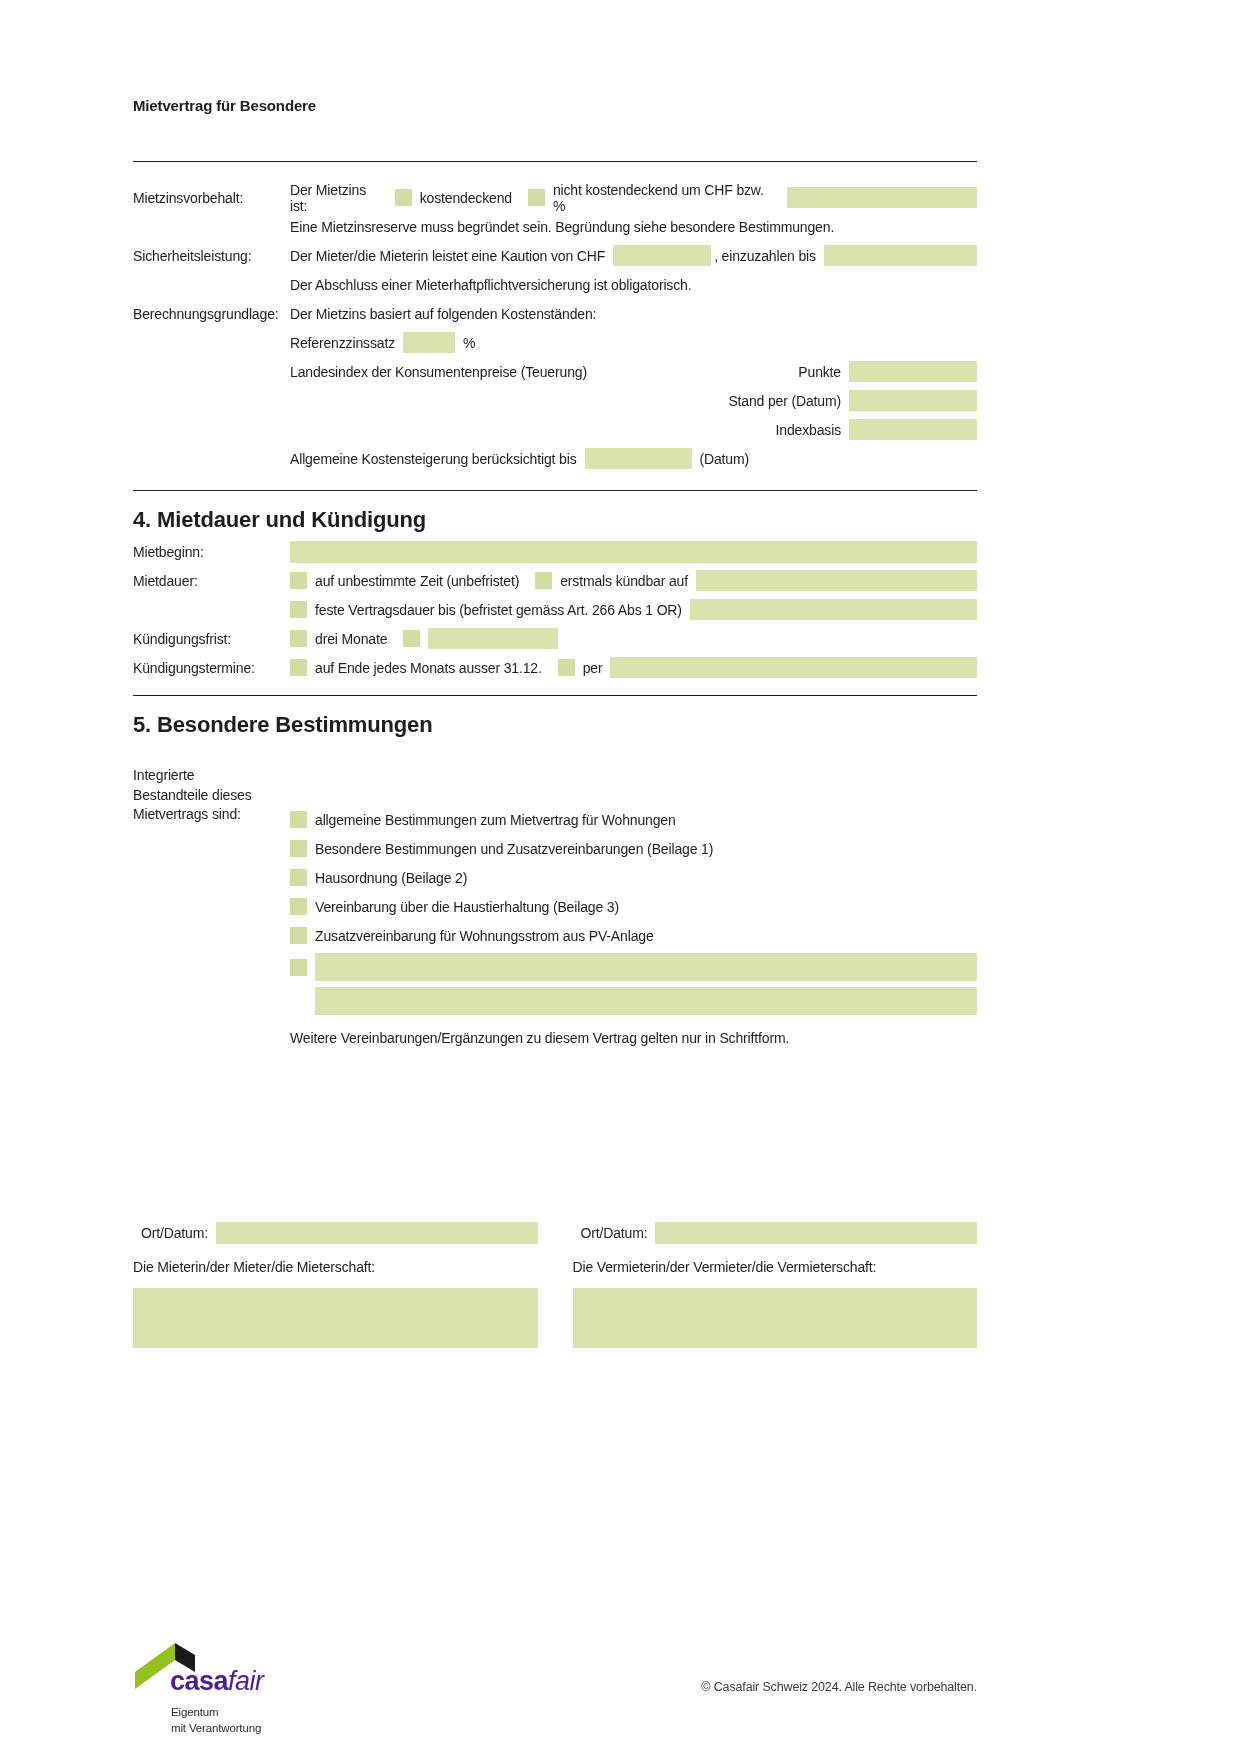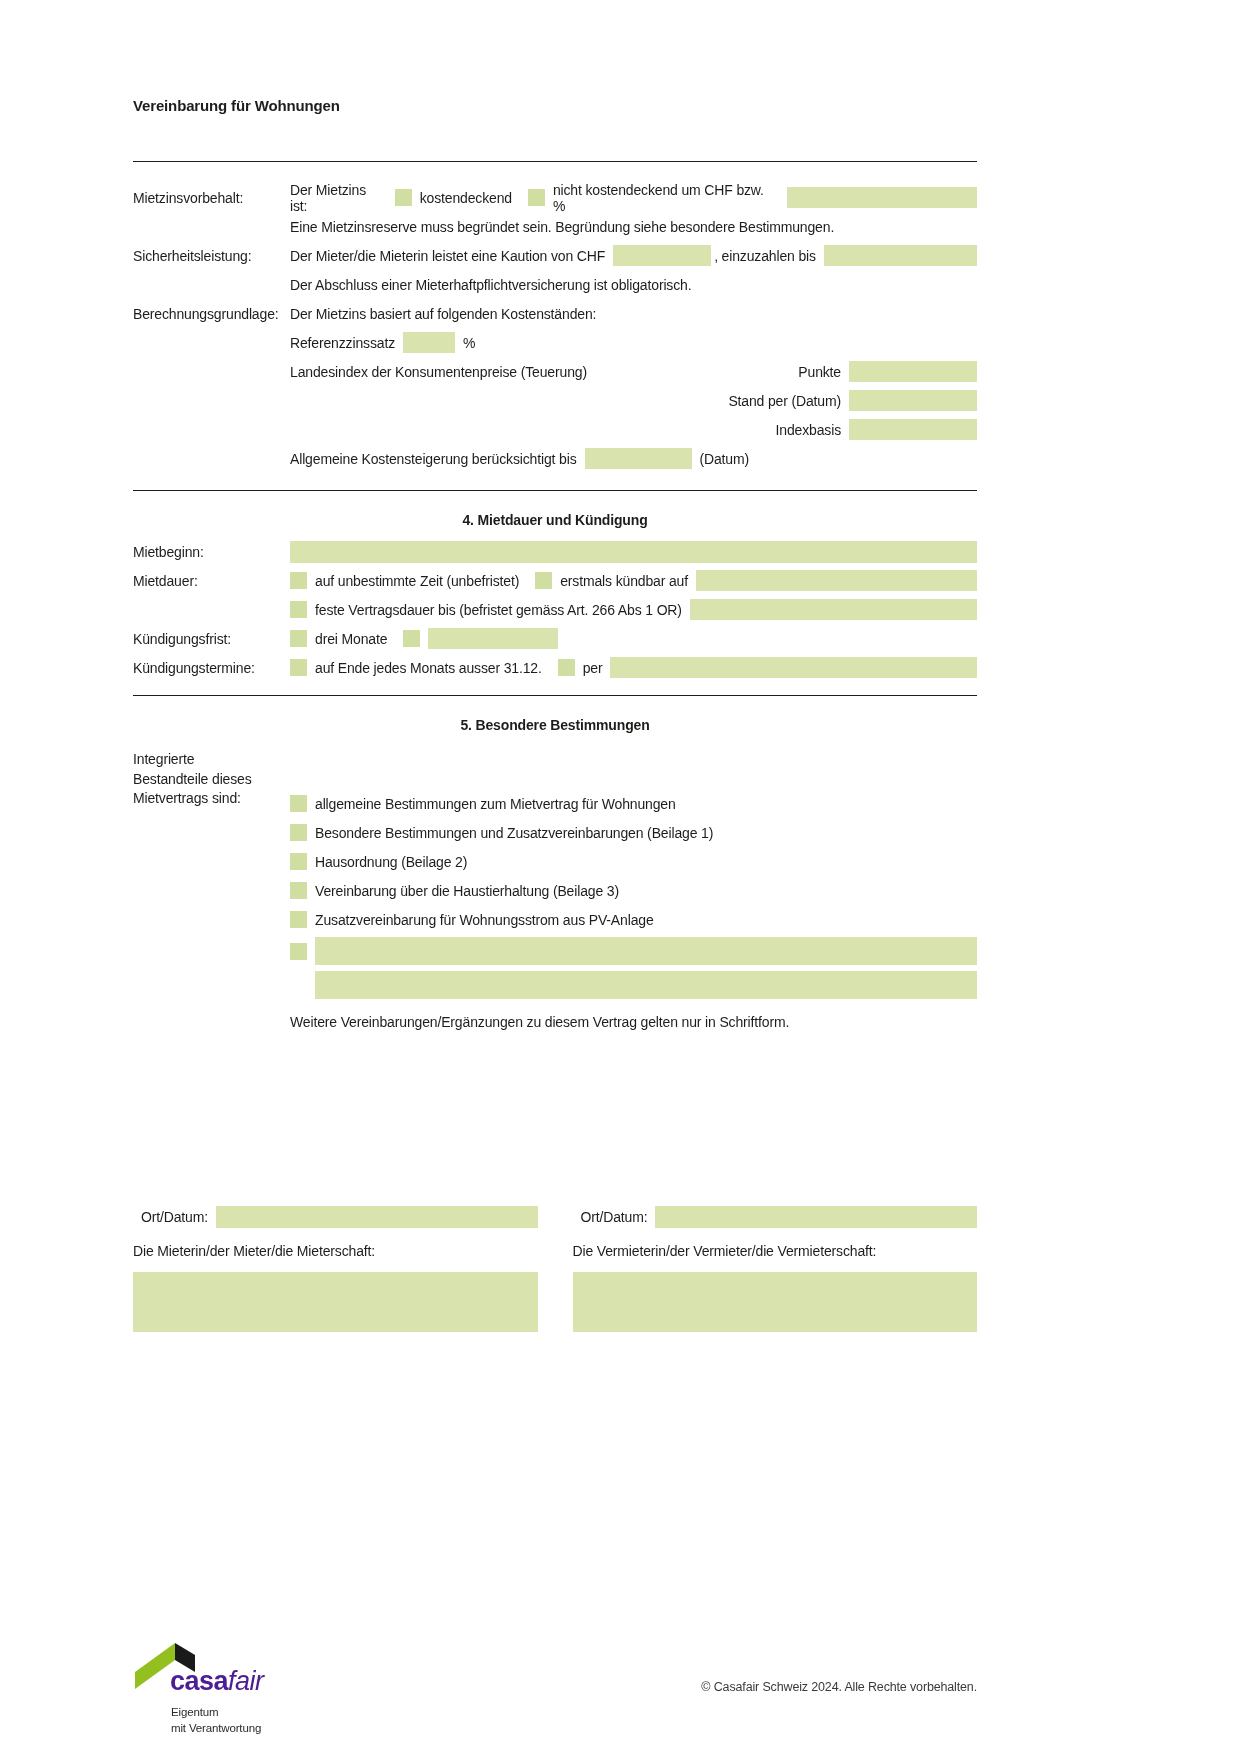--- a/index.html
+++ b/index.html
@@ -27,25 +27,25 @@
   .fcontent{display:flex;align-items:center;flex:1;gap:8px;min-width:0;}
   .cb{width:17px;height:17px;background:var(--cb-green);flex-shrink:0;display:inline-block;}
   .field{height:21px;background:var(--field-green);flex-shrink:0;display:inline-block;}
   .w52{width:52px;} .w98{width:98px;} .w107{width:107px;}
   .w128{width:128px;} .w130{width:130px;} .w190{width:190px;}
   .grow{flex:1 1 auto;min-width:40px;}
   .h22{height:22px;} .h28{height:28px;}
   .push{margin-left:auto;}
   .ml8{margin-left:8px;}
   .tight{margin-left:-5px;}
-  .heading{font-size:14px;font-weight:700;line-height:26px;text-align:center;}
+  .heading{font-size:22px;font-weight:700;line-height:26px;}
   .h4{margin-top:16px;}
   .h5{margin-top:16px;}
   .rows4{margin-top:4px;}
-  .sec5row{display:flex;margin-top:12px;justify-content:center;}
+  .sec5row{display:flex;margin-top:28px;justify-content:center;}
   .flabel.multi{line-height:19.5px;}
   .flabel.multi span{display:block;}
   .sec5items{flex:1;padding-top:39px;}
   .item{display:flex;align-items:center;height:29px;gap:8px;}
   .itemtall{height:34px;}
   .indent25{padding-left:25px;}
   .note{margin-top:12px;padding-left:157px;}
   .sigrow{display:flex;gap:35px;margin-top:176px;}
   .sigcol{flex:1;min-width:0;}
   .odrow{display:flex;align-items:center;gap:8px;height:22px;margin-left:8px;}
@@ -60,21 +60,21 @@
   .tagline{position:absolute;left:38px;top:64px;font-size:11.5px;line-height:16px;color:#2b2b28;}
   .tagline span{display:block;}
   .copyright{position:absolute;right:0;top:40px;font-size:12.5px;color:#3a3a38;}
 </style>
 </head>
 <body>
 
 <div class="page">
   <div class="content">
 
-    <div class="doc-title">Vereinbarung für Wohnungen</div>
+    <div class="doc-title">Mietvertrag für Besondere</div>
     <hr class="rule rule-1">
 
     <div class="sec">
 
       <div class="frow">
         <div class="flabel">Mietzinsvorbehalt:</div>
         <div class="fcontent">
           <span>Der Mietzins ist:</span>
           <span class="cb"></span>
           <span>kostendeckend</span>

